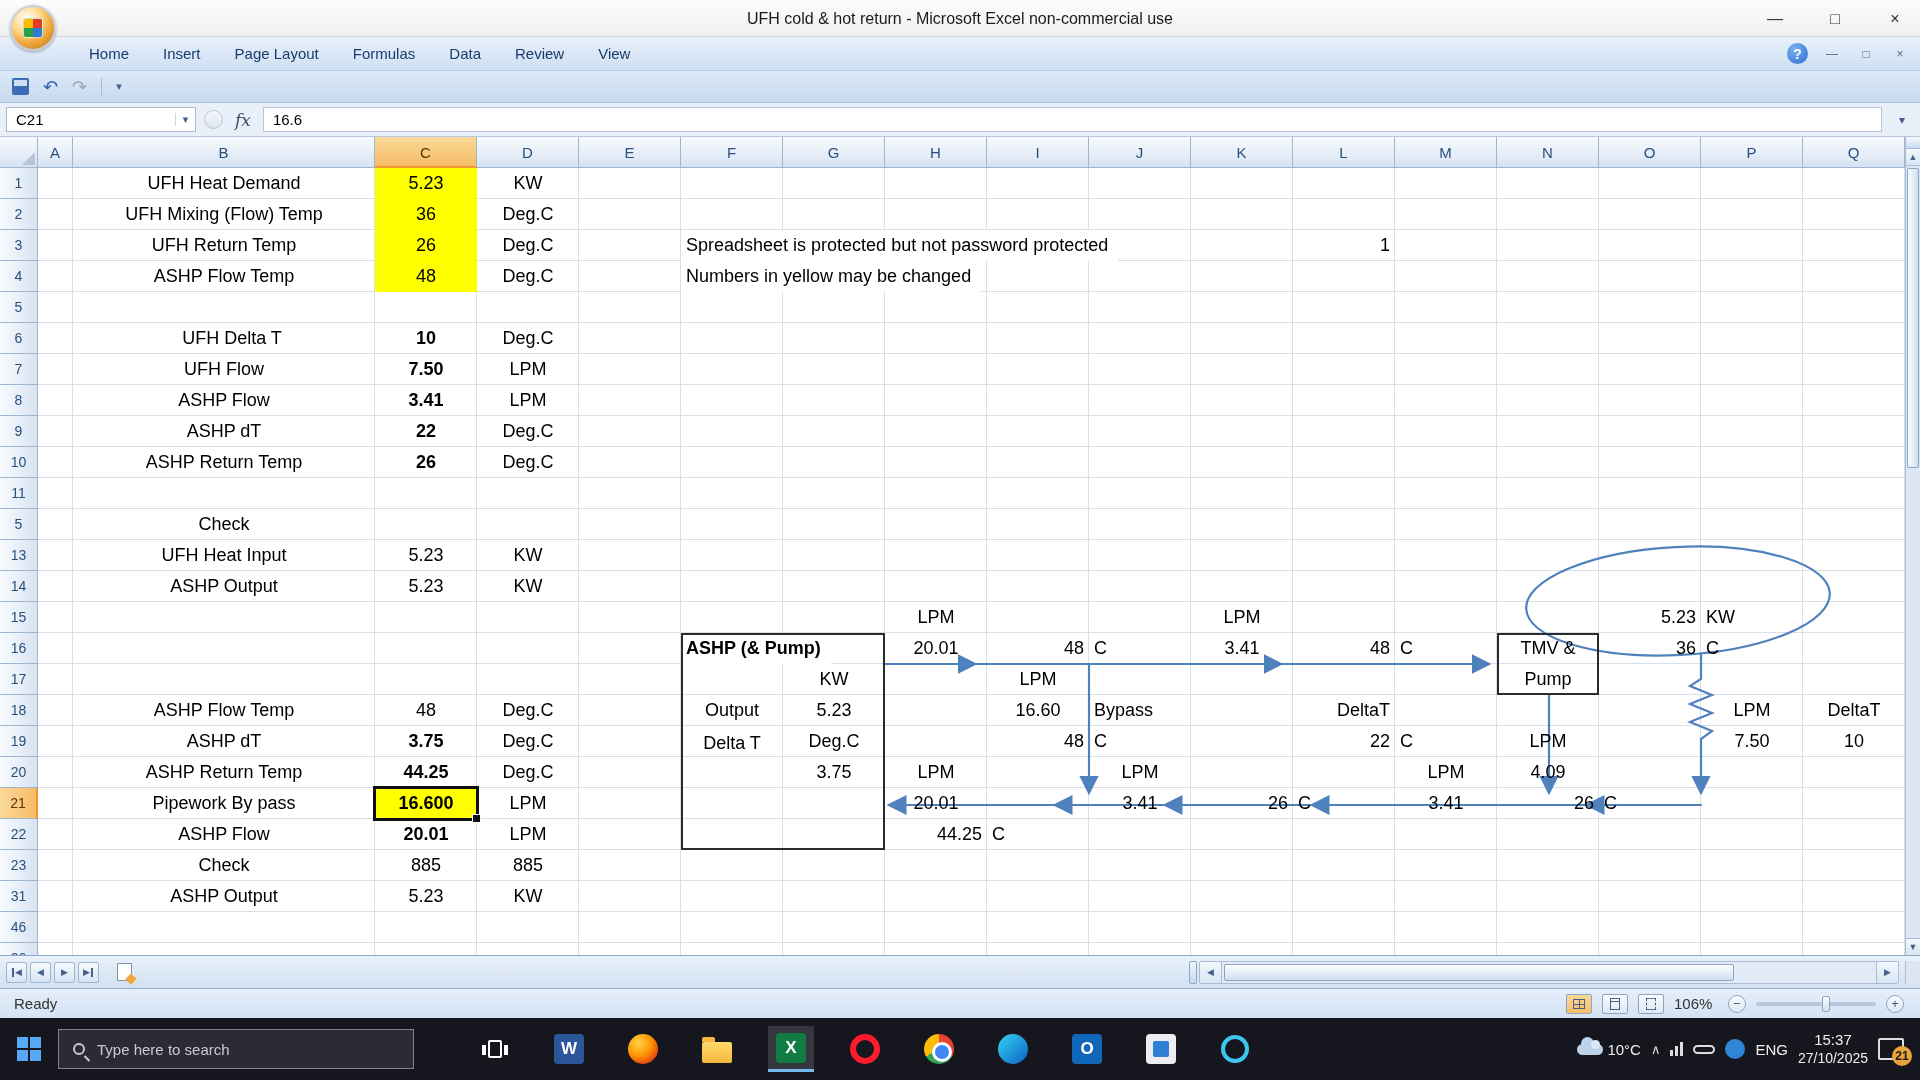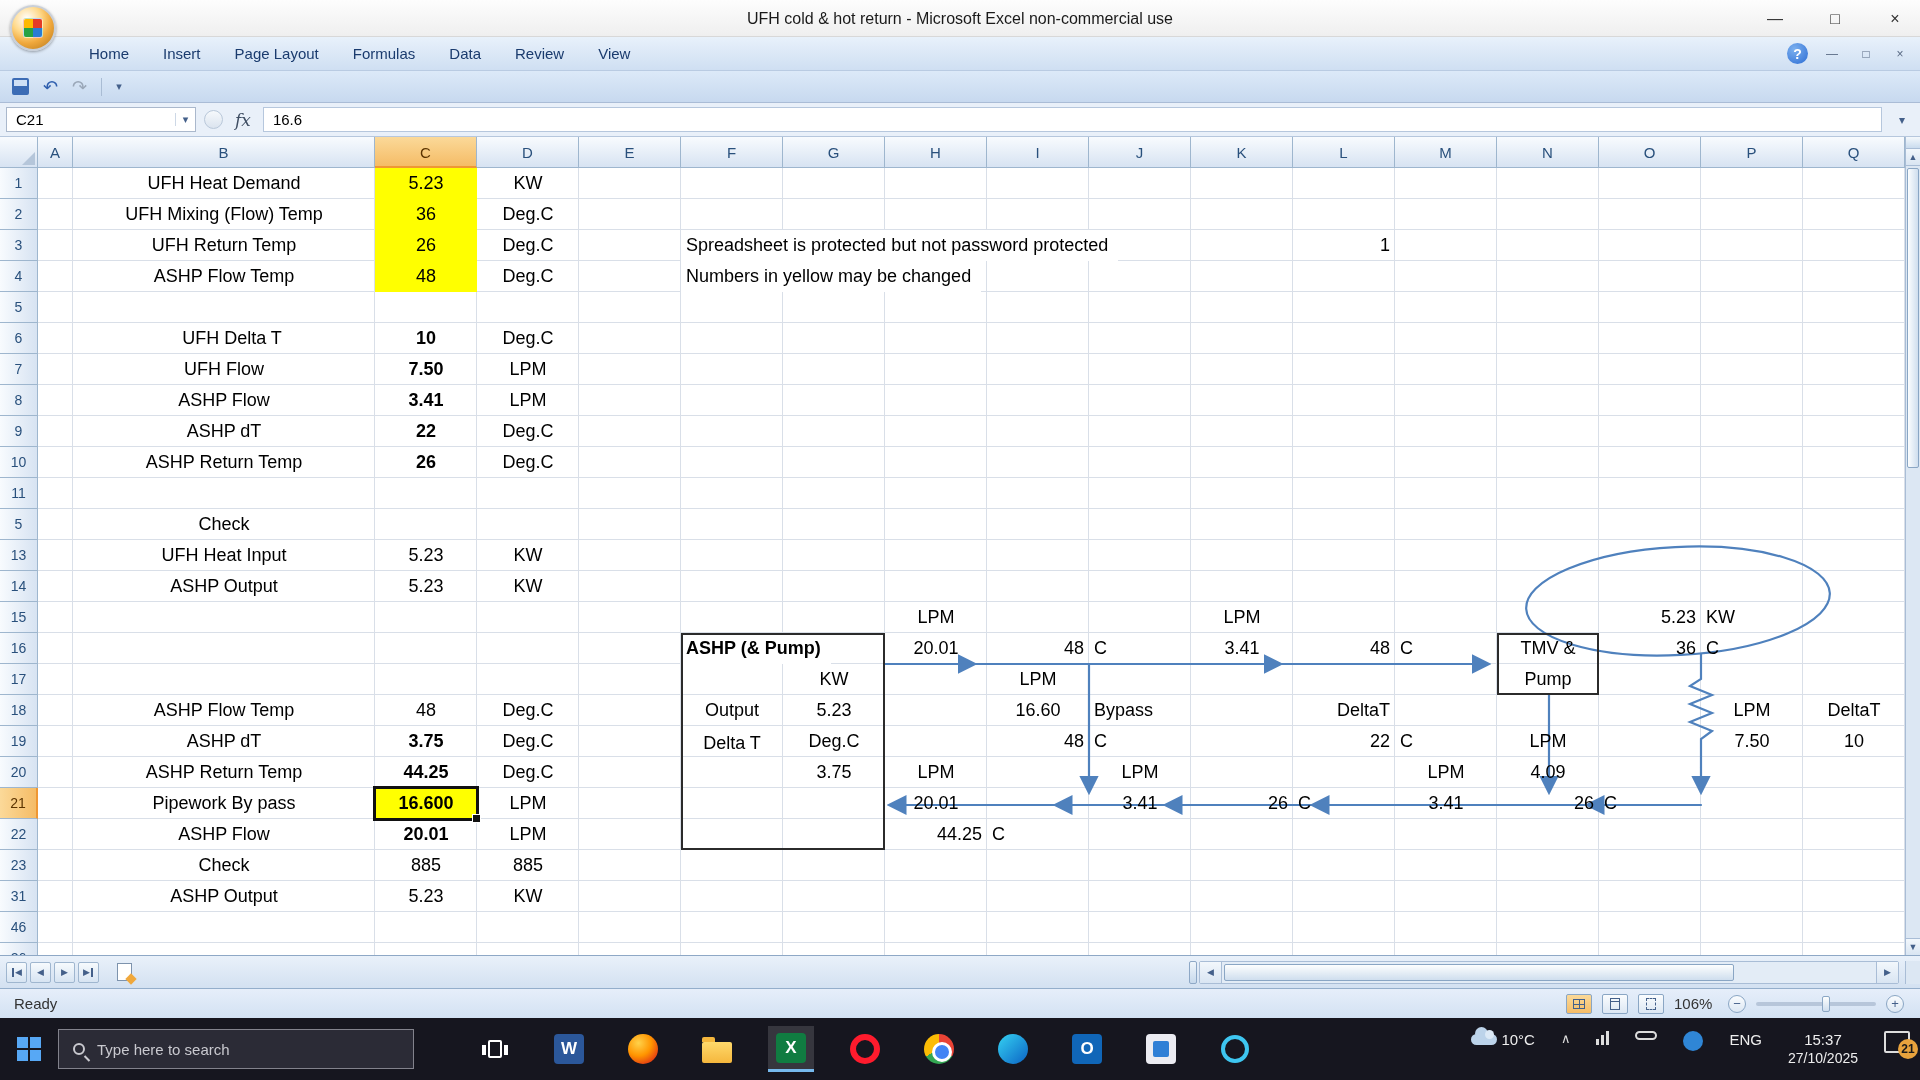--- a/index.html
+++ b/index.html
@@ -124,21 +124,21 @@
   .ff-ic{width:30px;height:30px;border-radius:50%;background:radial-gradient(circle at 35% 30%,#ffd24a,#ff9500 45%,#e33b13 80%)}
   .opera-ic{width:30px;height:30px;border-radius:50%;border:6px solid #ff1b2d}
   .chrome-ic{width:30px;height:30px;border-radius:50%;background:conic-gradient(#ea4335 0 120deg,#34a853 0 240deg,#fbbc05 0);position:relative}
   .chrome-ic:after{content:"";position:absolute;left:8px;top:8px;width:14px;height:14px;border-radius:50%;background:#4285f4;border:3px solid #fff}
   .edge-ic{width:30px;height:30px;border-radius:50%;background:linear-gradient(135deg,#35d2f2,#0b63c4)}
   .folder-ic{width:30px;height:21px;background:linear-gradient(#ffd96b,#f5b73d);border-radius:2px;position:relative;margin-top:6px}
   .folder-ic:before{content:"";position:absolute;left:0;top:-5px;width:13px;height:5px;background:#f5b73d;border-radius:2px 2px 0 0}
   .app-ic{width:30px;height:30px;border-radius:4px;background:#ececf2;display:flex;align-items:center;justify-content:center}
   .app-ic span{width:16px;height:16px;background:#2f7fd6;border-radius:2px}
   .cortana-ic{width:28px;height:28px;border-radius:50%;border:4px solid #3ec6f0}
-  .tray{margin-left:auto;display:flex;align-items:flex-start;gap:26px;padding-right:10px;font-size:15px}
+  .tray{margin-left:auto;display:flex;align-items:center;gap:10px;padding-right:16px;font-size:15px}
   .cloud-ic{width:26px;height:11px;background:#bcd3ea;border-radius:8px;position:relative;margin-right:-6px}
   .cloud-ic:before{content:"";position:absolute;left:4px;top:-7px;width:13px;height:13px;border-radius:50%;background:#bcd3ea}
   .cloud-ic:after{content:"";position:absolute;left:14px;top:-4px;width:9px;height:9px;border-radius:50%;background:#dce9f6}
   .tray .chev{font-size:13px;color:#ddd}
   .net-ic{display:flex;align-items:flex-end;gap:2px}
   .net-ic span{width:3px;background:#ddd}
   .onedrive-ic{width:22px;height:9px;background:transparent;border:2px solid #ddd;border-radius:8px}
   .teams-ic{width:20px;height:20px;border-radius:50%;background:#2f86d6}
   .clock{text-align:center;line-height:1.25;font-size:15px}
   .clock .date{font-size:14px}

